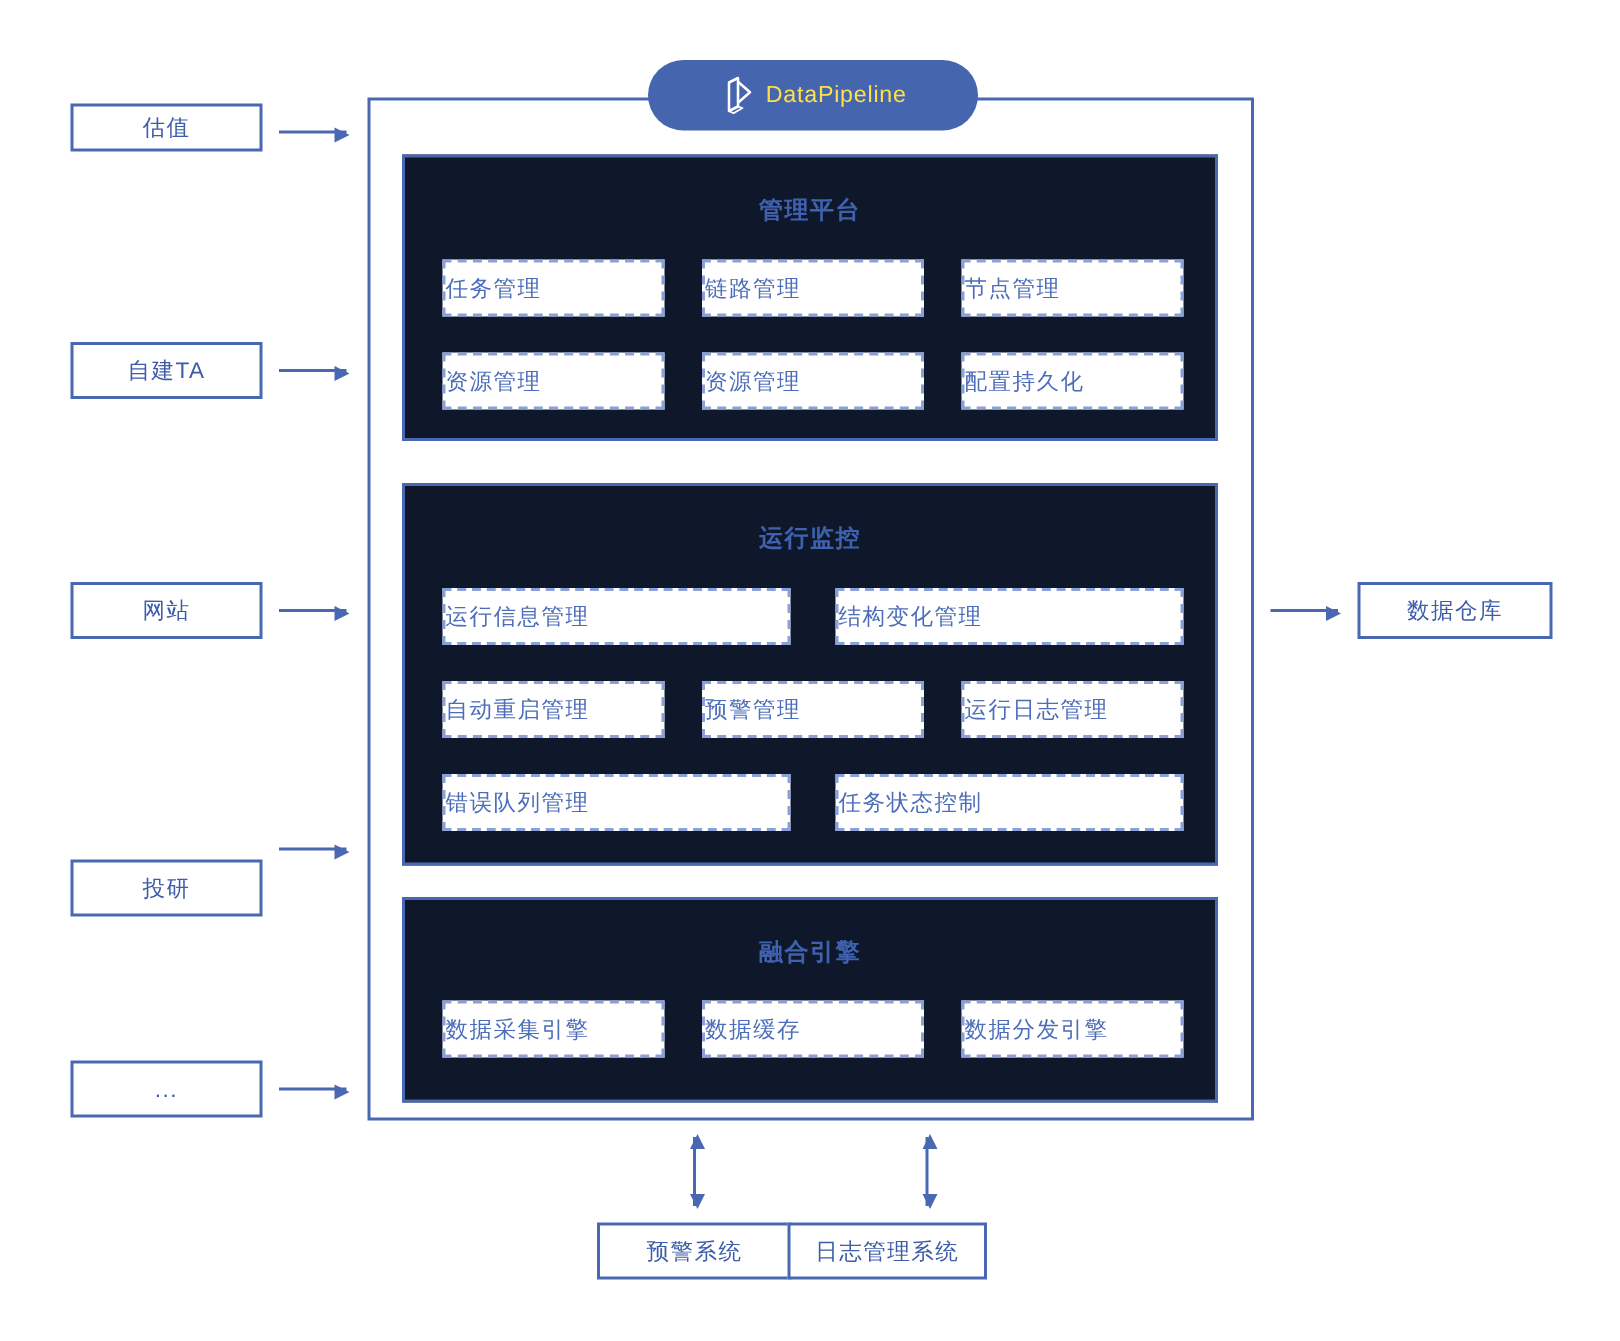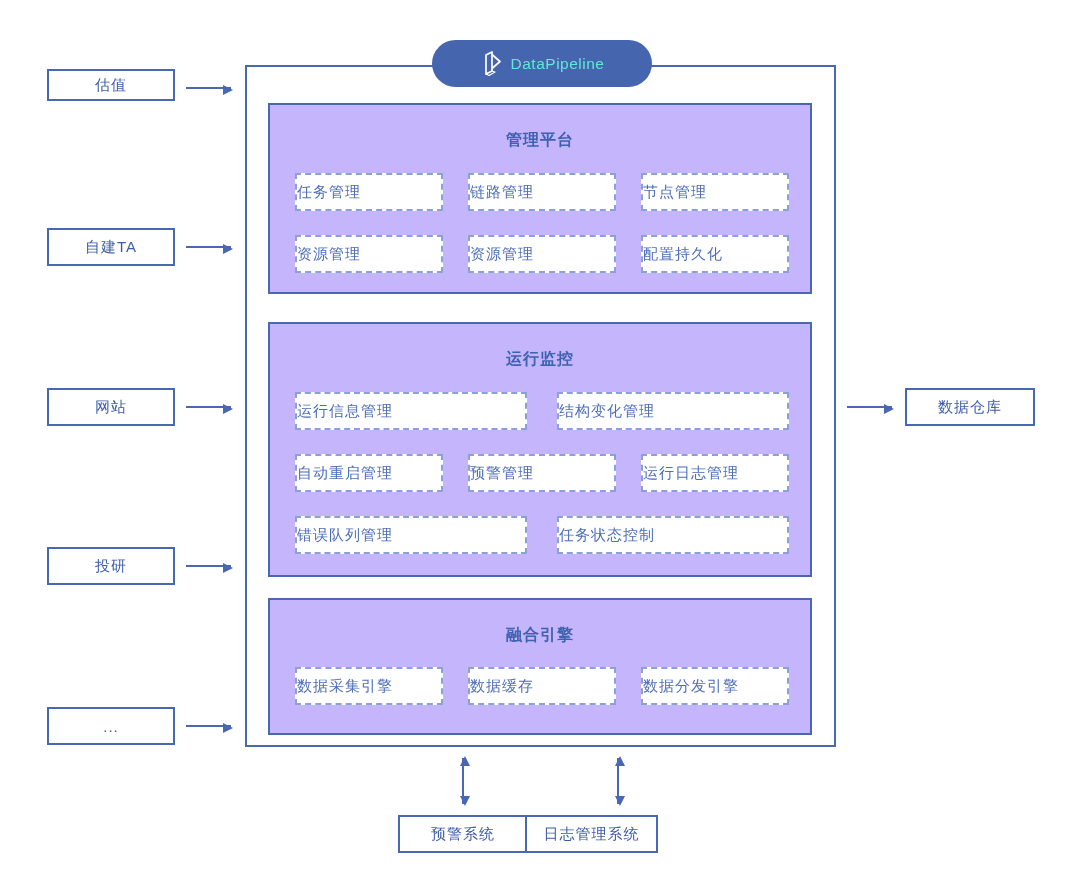--- a/index.html
+++ b/index.html
@@ -21,25 +21,25 @@
     font-size:15px;letter-spacing:1px;
   }
   .container{
     position:absolute;left:245px;top:65px;width:591px;height:682px;
     box-sizing:border-box;border:2px solid var(--blue);background:#fff;
   }
   .pill{
     position:absolute;left:432px;top:40px;width:220px;height:47px;
     background:var(--blue-fill);border-radius:24px;
     display:flex;align-items:center;justify-content:center;gap:9px;
-    color:#5eead4;font-size:15.5px;letter-spacing:.5px;z-index:3;
+    color:#fde047;font-size:15.5px;letter-spacing:.5px;z-index:3;
   }
   .section{
     position:absolute;box-sizing:border-box;border:2px solid var(--blue);
-    left:268px;width:544px;background:#c4b5fd;
+    left:268px;width:544px;background:#0f172a;
   }
   .section-title{
     position:absolute;left:0;top:25px;width:100%;text-align:center;
     font-weight:bold;font-size:16px;color:var(--blue-title);letter-spacing:1px;
   }
   .dashed-box{
     position:absolute;box-sizing:border-box;height:38px;
     border:2px dashed var(--blue-dash);color:var(--blue-module);
     display:flex;align-items:center;
     font-size:15px;letter-spacing:1px;background:#fff;
@@ -74,21 +74,21 @@
 
   <div class="solid-box" style="left:47px;top:69px;width:128px;height:32px;">
     <span>估值</span>
   </div>
   <div class="solid-box" style="left:47px;top:388px;width:128px;height:38px;">
     <span>网站</span>
   </div>
   <div class="solid-box" style="left:47px;top:228px;width:128px;height:38px;">
     <span>自建TA</span>
   </div>
-  <div class="solid-box" style="left:47px;top:547px;width:128px;height:38px;">
+  <div class="solid-box" style="left:47px;top:573px;width:128px;height:38px;">
     <span>投研</span>
   </div>
   <div class="solid-box" style="left:47px;top:707px;width:128px;height:38px;">
     <span>...</span>
   </div>
 
   <div class="h-arrow" style="left:186px;top:87px;width:45px;"></div>
   <div class="h-arrow" style="left:186px;top:246px;width:45px;"></div>
   <div class="h-arrow" style="left:186px;top:406px;width:45px;"></div>
   <div class="h-arrow" style="left:186px;top:565px;width:45px;"></div>

